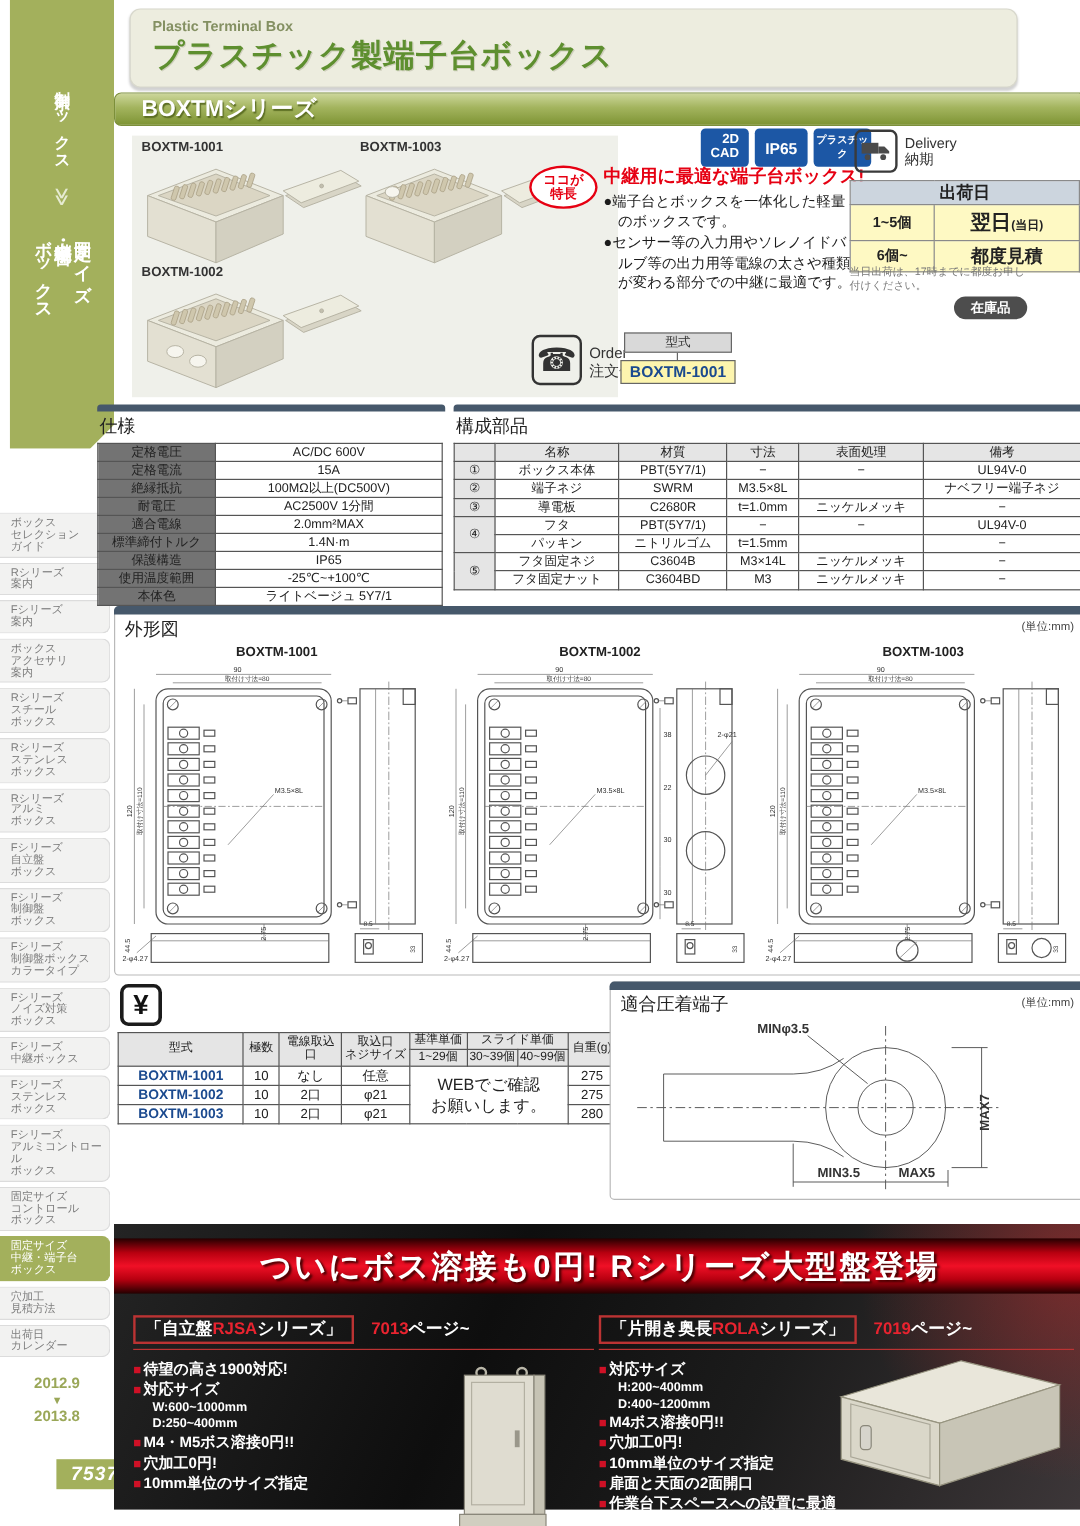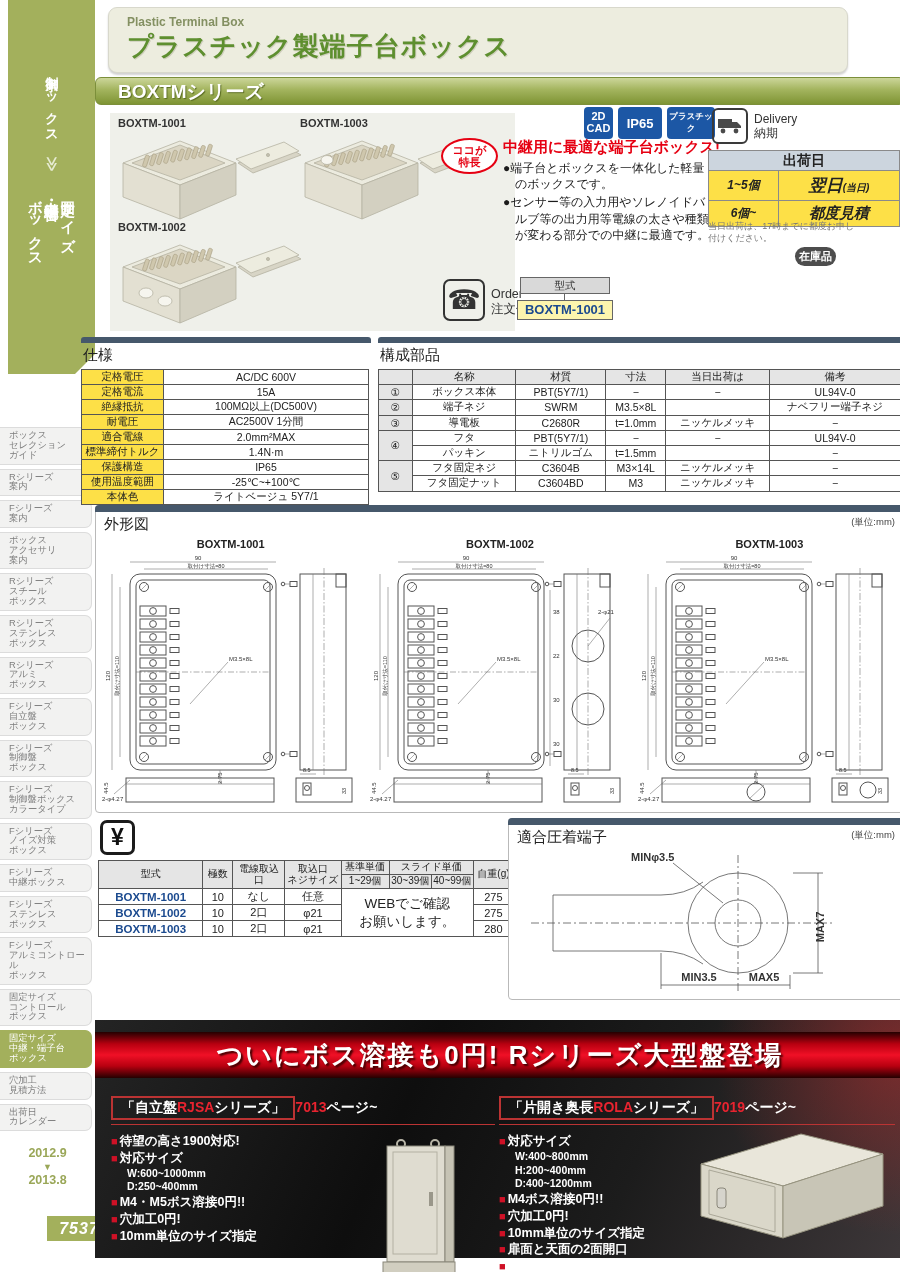--- a/index.html
+++ b/index.html
@@ -33,57 +33,57 @@
     color:#fff; font-size:19px; font-weight:bold; line-height:27px; padding-left:22px; text-shadow:1px 1px 1px #5a6c22; }
 
   
   .photos { position:absolute; left:110px; top:113px; width:405px; height:218px; background:#eff0ea; }
   .prod { position:absolute; }
   .prod .plabel { font-size:11px; font-weight:bold; color:#333; margin-bottom:2px; }
 
   
   .badges { position:absolute; left:584px; top:107px; display:flex; gap:5px; align-items:stretch; }
   .badge { background:#1c57a5; color:#fff; border-radius:4px; font-weight:bold; display:flex; align-items:center; justify-content:center; text-align:center; height:32px; }
-  .badge.b1 { width:29px; font-size:11px; line-height:1.05; white-space:pre-line; }
+  .badge.b1 { width:40px; font-size:11px; line-height:1.05; white-space:pre-line;text-align:right; }
   .badge.b2 { width:44px; font-size:13px; }
   .badge.b3 { width:48px; font-size:8.5px; }
   .feat-badge { position:absolute; left:441px; top:138px; width:57px; height:36px; border:2px solid #e60012; border-radius:50%;
     color:#e60012; font-weight:bold; font-size:11px; line-height:1.1; display:flex; align-items:center; justify-content:center; text-align:center; white-space:pre-line; background:#fff; }
   .feat-head { position:absolute; left:503px; top:138px; font-size:15px; font-weight:bold; color:#e60012; }
   .feat-bullets { position:absolute; left:503px; top:160px; width:212px; font-size:12px; line-height:1.35; color:#1b1b1b; }
   .feat-bullets div { text-indent:-1em; padding-left:1em; margin-bottom:2px; }
 
   
   .truck-box { position:absolute; left:712px; top:108px; width:36px; height:36px; border:2.5px solid #3a3a3a; border-radius:6px; display:flex; align-items:center; justify-content:center; }
   .dlv-label { position:absolute; left:754px; top:112px; font-size:12px; color:#333; line-height:1.2; }
   .dlv-table { position:absolute; left:708px; top:150px; width:192px; border-collapse:collapse; }
   .dlv-table th,.dlv-table td { border:1px solid #8a8a8a; text-align:center; }
   .dlv-title { background:#ccd5de; font-size:14px; font-weight:bold; height:20px; }
-  .dlv-table td { background:#fde047;font-style:italic; }
+  .dlv-table td { background:#fef9c3; }
   .dlv-qty { width:70px; font-size:12px; font-weight:bold; }
   .dlv-big { font-size:17px; font-weight:bold; height:30px; }
   .dlv-big .small { font-size:10px; font-weight:bold; }
   .dlv-mid { font-size:15px; font-weight:bold; height:26px; }
   .dlv-note { position:absolute; left:708px; top:221px; width:195px; font-size:9px; color:#777; line-height:1.3; white-space:pre-line; }
-  .stock-badge { position:absolute; left:795px; top:247px; background:#4d4d4d; color:#fff; font-size:11px; font-weight:bold; border-radius:10px; padding:2px 4px; }
+  .stock-badge { position:absolute; left:795px; top:247px; background:#4d4d4d; color:#fff; font-size:11px; font-weight:bold; border-radius:10px; padding:2px 14px; }
 
   
   .phone-box { position:absolute; left:443px; top:279px; width:42px; height:42px; border:2.5px solid #333; border-radius:7px; display:flex; align-items:center; justify-content:center; font-size:27px; color:#333; }
   .order-label { position:absolute; left:491px; top:287px; font-size:12.5px; color:#333; line-height:1.2; }
   .model-field { position:absolute; left:520px; top:277px; width:90px; height:17px; background:#d9d9d9; border:1px solid #666; font-size:10.5px; text-align:center; line-height:15px; color:#333; }
   .model-conn { position:absolute; left:564px; top:294px; width:1px; height:6px; background:#666; }
   .model-ex { position:absolute; left:517px; top:300px; width:96px; height:20px; background:#fdf5ae; border:1px solid #666; font-size:13px; font-weight:bold; color:#1b4a8f; text-align:center; line-height:18px; }
 
   
   .sec { position:absolute; }
   .sec-top { height:6px; background:#46586b; border-radius:3px 3px 0 0; }
   .sec-title { font-size:15px; color:#222; margin:3px 0 4px 2px; }
   table.spec { border-collapse:collapse; width:288px; }
   table.spec th, table.spec td { border:1px solid #555; font-size:10.5px; height:13.6px; text-align:center; font-weight:normal; padding:0 2px; }
-  table.spec th { background:#fde047; width:82px;font-family:Liberation Mono, monospace; }
+  table.spec th { background:#737373; width:98px;font-family:Liberation Mono, monospace; }
   table.comp { border-collapse:collapse; width:523px; }
   table.comp th, table.comp td { border:1px solid #555; font-size:10.5px; height:15.2px; text-align:center; font-weight:normal; padding:0 2px; }
   table.comp thead th { background:#e5e5e5; }
   table.comp th.num { background:#e5e5e5; width:34px; }
 
   .panel { position:absolute; background:#fff; border:1px solid #b9b9b9; border-radius:4px; }
   .panel-top { height:7px; background:#46586b; border-radius:4px 4px 0 0; margin:-1px -1px 0 -1px; }
   .panel-title { font-size:15px; margin:3px 0 0 8px; }
   .panel-unit { position:absolute; top:10px; right:9px; font-size:9.5px; color:#444; }
   .dwg-labels { position:absolute; top:32px; left:0; width:100%; display:flex; }
@@ -102,21 +102,21 @@
 
   
   .banner { position:absolute; left:95px; top:1020px; width:810px; height:238px;
     background:radial-gradient(circle at 99% 14%, rgba(210,40,40,.45), transparent 22%),
                linear-gradient(115deg,#242424,#0e0e0e 38%,#1c1c1c 66%,#3d3739 100%); }
   .stripe { position:absolute; left:0; top:12px; width:100%; height:46px;
     background:linear-gradient(#240000,#b80010 26%,#f01026 50%,#b80010 74%,#240000);
     display:flex; align-items:center; justify-content:center; }
   .stripe span { color:#fff; font-size:26px; font-weight:bold; letter-spacing:2px; text-shadow:2px 2px 2px #400000; }
   .bcol { position:absolute; top:76px; }
-  .bcol-head { display:flex; align-items:center; border-bottom:1px solid #b33; padding-bottom:4px; }
+  .bcol-head { display:flex; align-items:center; gap:14px; border-bottom:1px solid #b33; padding-bottom:4px; }
   .bcol-title { border:2px solid #b33; padding:1px 8px; color:#fff; font-size:14px; font-weight:bold; white-space:nowrap; }
   .bcol-title .red { color:#e8232f; }
   .bcol-page { font-size:14px; font-weight:bold; color:#fff; }
   .bcol-page .red { color:#e8232f; }
   .bullets { margin-top:8px; position:relative; }
   .bul { color:#fff; font-weight:bold; font-size:12.5px; line-height:1.35; }
   .bul .sq { color:#cf1126; margin-right:2px; font-size:11px; }
   .sub { color:#fff; font-weight:bold; font-size:10.5px; padding-left:16px; line-height:1.3; }
   .bimg { position:absolute; }
 </style>
@@ -377,21 +377,21 @@
   <div class="sec" style="left:378px; top:337px; width:527px;">
     <div class="sec-top"></div>
     <div class="sec-title">構成部品</div>
     <table class="comp">
       <thead>
           <tr>
             <th style="width:34px"></th>
             <th style="">名称</th>
             <th style="">材質</th>
             <th style="">寸法</th>
-            <th style="">当日出荷は</th>
+            <th style="">表面処理</th>
             <th style="">備考</th>
           </tr>
         </thead>
       <tbody>
           <tr>
             <th class="num" rowspan="1">①</th>
             <td>ボックス本体</td>
             <td>PBT(5Y7/1)</td>
             <td>−</td>
             <td>−</td>
@@ -818,21 +818,20 @@
   <rect x="12" y="128" width="72" height="16" fill="#d1cec0" stroke="#8a877a"></rect>
 </svg></div>
     </div>
     <div class="bcol" style="left:404px; width:396px;">
       <div class="bcol-head">
         <span class="bcol-title"><span>「片開き奥長</span><span class="red">ROLA</span><span>シリーズ」</span></span>
         <span class="bcol-page"><span class="red">7019</span><span>ページ~</span></span>
       </div>
       <div class="bullets">
           <div class="bul"><span class="sq">■</span>対応サイズ</div>
-          <div class="sub">W:400~800mm</div>
           <div class="sub">H:200~400mm</div>
           <div class="sub">D:400~1200mm</div>
           <div class="bul"><span class="sq">■</span>M4ボス溶接0円!!</div>
           <div class="bul"><span class="sq">■</span>穴加工0円!</div>
           <div class="bul"><span class="sq">■</span>10mm単位のサイズ指定</div>
           <div class="bul"><span class="sq">■</span>扉面と天面の2面開口</div>
           <div class="bul"><span class="sq">■</span>作業台下スペースへの設置に最適</div>
         </div>
       <div class="bimg" style="right:4px; top:30px;" id="cab2"><svg width="212" height="118" viewBox="0 0 212 118">
   <polygon points="22,38 122,8 204,28 104,60" fill="#e9e6da" stroke="#96937f"></polygon>

